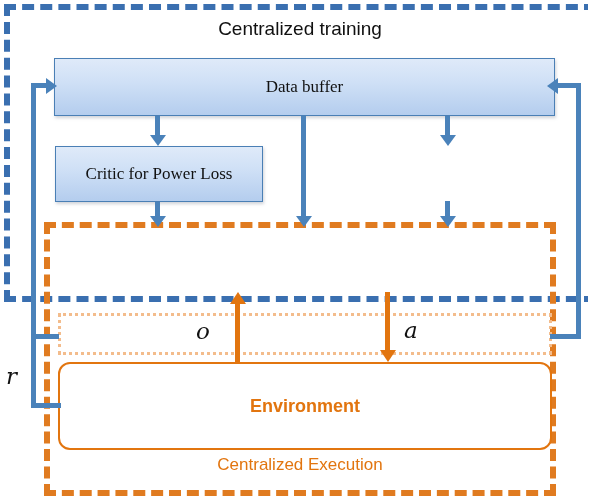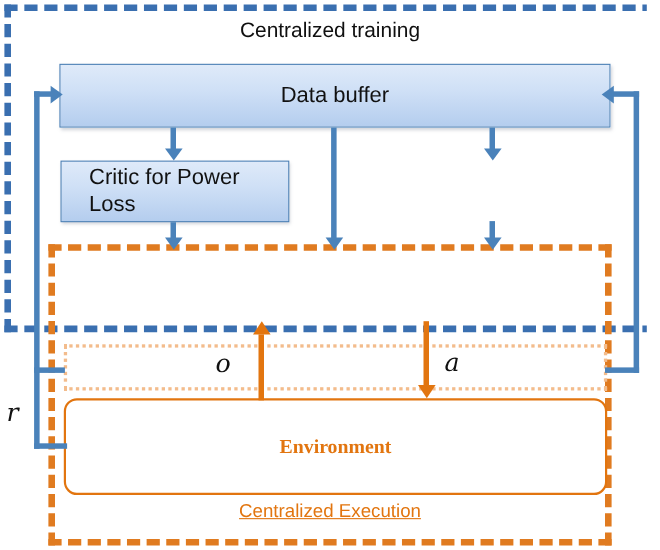--- a/index.html
+++ b/index.html
@@ -48,23 +48,25 @@
   
   .bluebox {
     position: absolute;
     box-sizing: border-box;
     border: 1.5px solid #4a7fb5;
     background: linear-gradient(to bottom, #dfeaf9 0%, #cfe0f6 42%, #b4cdee 100%);
     box-shadow: 1px 2px 3px rgba(120,130,145,0.35);
     display: flex;
     align-items: center;
     justify-content: center;
+    text-align: center;
     color: #111111;
-    font-size: 20px;
+    font-size: 17px;
     line-height: 1.25;
+    font-family: Liberation Serif, serif;
   }
   #box-data-buffer {
     left: 54px; top: 58px; width: 501px; height: 58px;
   }
   #box-critic-power {
     left: 55px; top: 146px; width: 208px; height: 56px;
     padding: 0 25px;
   }
   #box-critic-voltage {
     left: 348px; top: 147px; width: 207px; height: 54px;
@@ -77,21 +79,20 @@
   #box-environment {
     position: absolute;
     box-sizing: border-box;
     left: 58px; top: 362px; width: 494px; height: 88px;
     border: 2.5px solid #e2750f;
     border-radius: 12px;
     background: #ffffff;
     display: flex;
     align-items: center;
     justify-content: center;
-    font-family: Liberation Serif, serif;
   }
   #box-environment .env-label {
     color: #e2750f;
     font-size: 18px;
     font-weight: bold;
   }
 
   
   .caption {
     position: absolute;
@@ -100,21 +101,20 @@
   }
   #title-training {
     left: 0; top: 18px; width: 600px;
     font-size: 19px;
     color: #101010;
   }
   #title-execution {
     left: 44px; top: 455px; width: 512px;
     font-size: 17px;
     color: #e2750f;
-    text-decoration: underline;
   }
   .mathlabel {
     position: absolute;
     font-family: "DejaVu Serif", "Liberation Serif", serif;
     font-style: italic;
     color: #111111;
     white-space: nowrap;
   }
   #label-o { left: 196px; top: 318px; font-size: 23px; }
   #label-a { left: 404px; top: 317px; font-size: 23px; }

